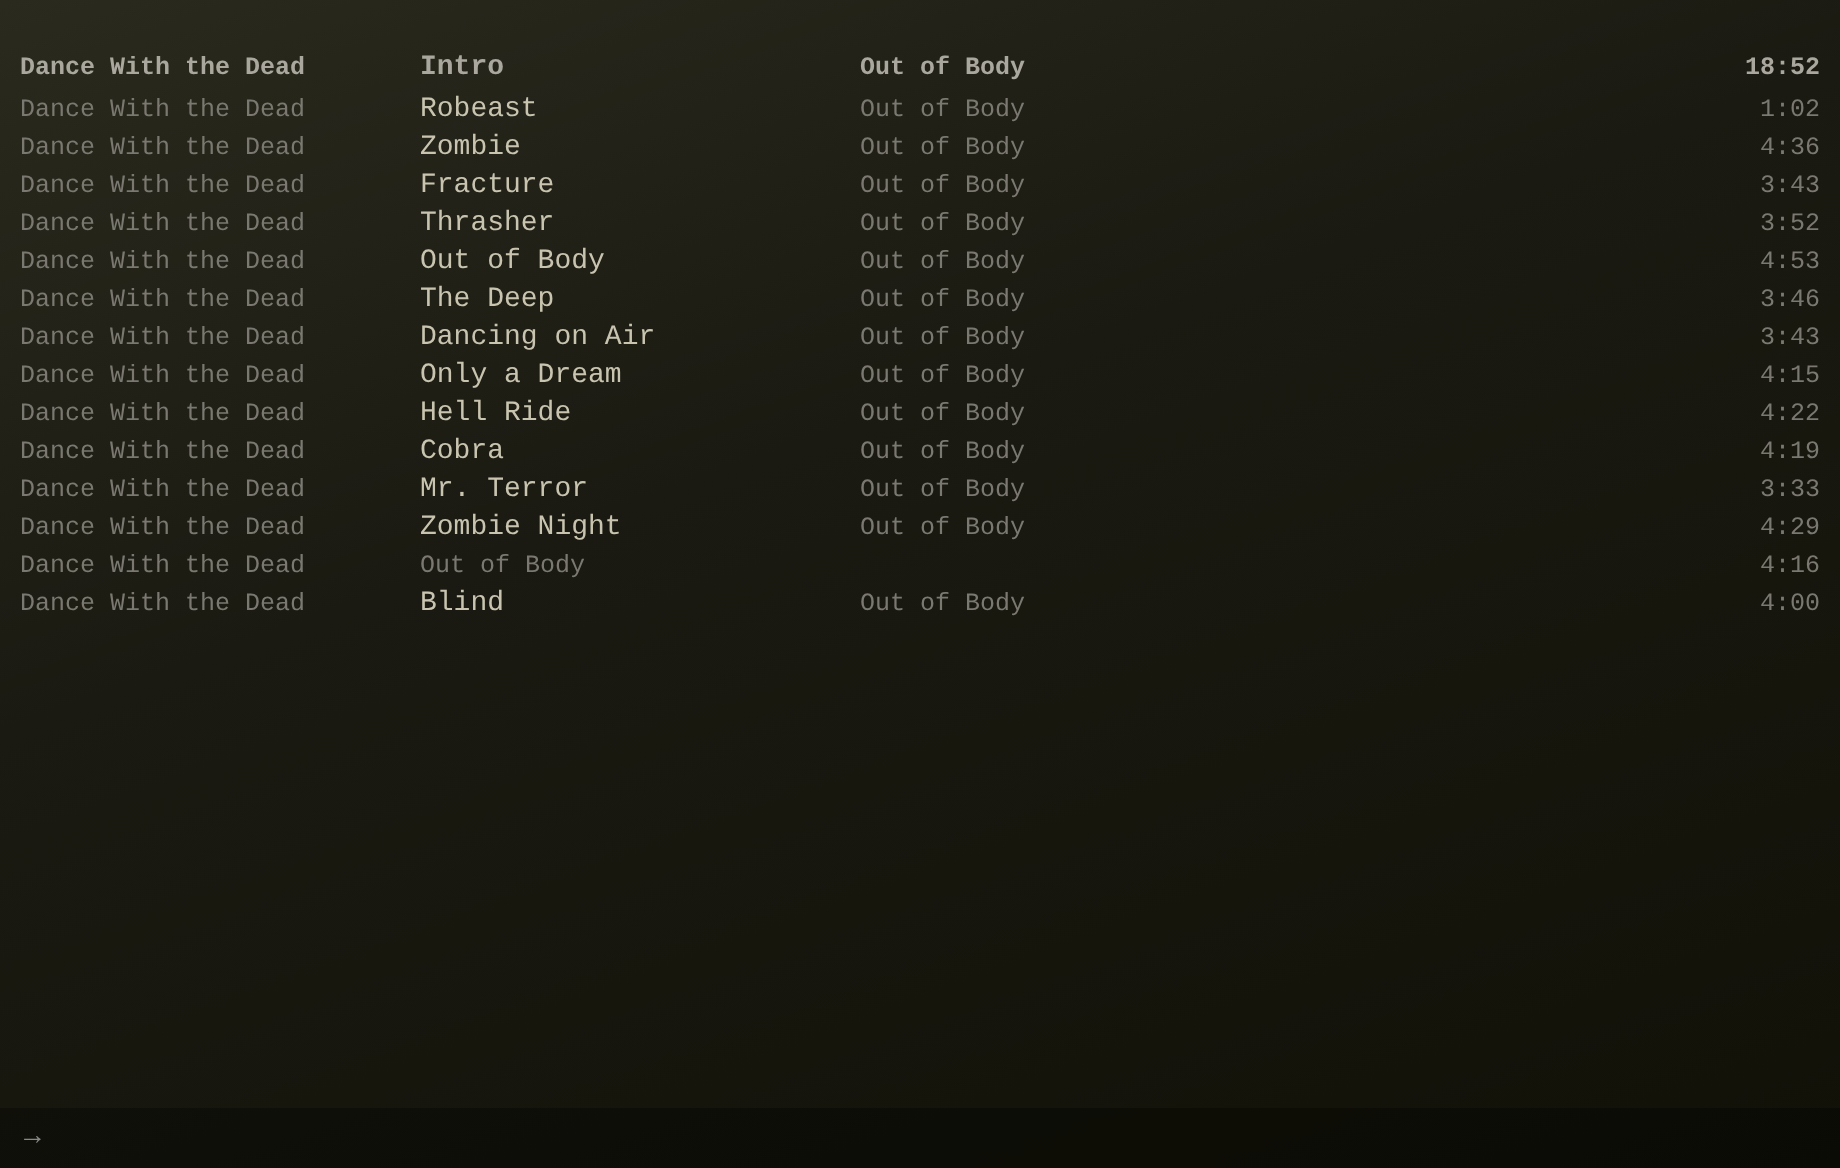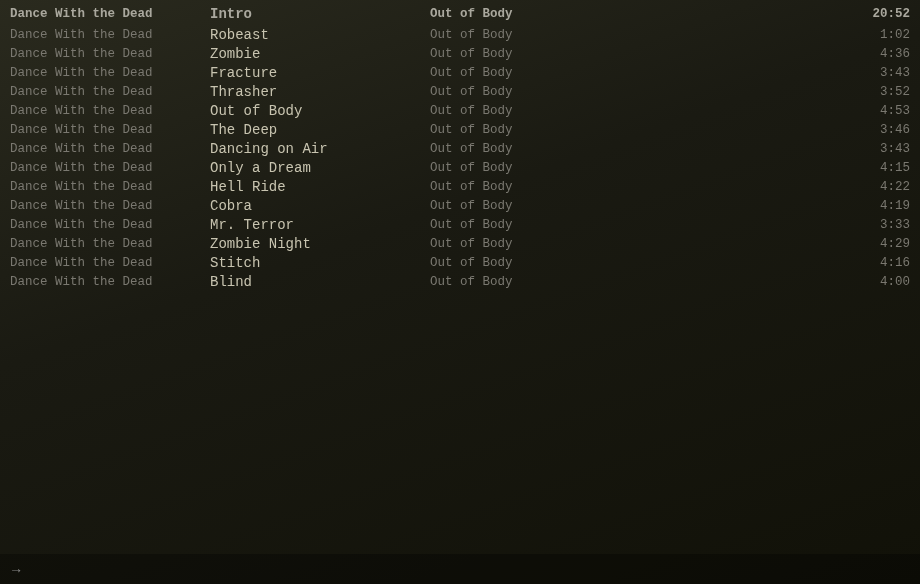--- a/index.html
+++ b/index.html
@@ -13,21 +13,21 @@
       height: 584px;
       background: linear-gradient(160deg, #2a2a1e 0%, #1a1a12 40%, #111108 100%);
       font-family: 'Courier New', Courier, monospace;
       color: #888880;
       font-size: 13px;
       overflow: hidden;
       position: relative;
     }
 
     .track-list {
-      padding: 4px 0;
+      padding: 24px 0;
       width: 100%;
     }
 
     .track-row {
       display: flex;
       align-items: center;
       padding: 2px 10px;
       height: 19px;
       cursor: pointer;
     }
@@ -100,21 +100,21 @@
   </style>
 </head>
 <body>
 
 <div class="track-list">
 
   <div class="track-row header">
     <span class="col-artist header-cell">Dance With the Dead</span>
     <span class="col-title header-cell">Intro</span>
     <span class="col-album header-cell">Out of Body</span>
-    <span class="col-duration header-cell">20:52</span>
+    <span class="col-duration header-cell">18:52</span>
   </div>
 <div class="track-row">
       <span class="col-artist">Dance With the Dead</span>
       <span class="col-title">Robeast</span>
       <span class="col-album">Out of Body</span>
       <span class="col-duration">1:02</span>
     </div>
     <div class="track-row">
       <span class="col-artist">Dance With the Dead</span>
       <span class="col-title">Zombie</span>
@@ -176,21 +176,20 @@
       <span class="col-duration">3:33</span>
     </div>
     <div class="track-row">
       <span class="col-artist">Dance With the Dead</span>
       <span class="col-title">Zombie Night</span>
       <span class="col-album">Out of Body</span>
       <span class="col-duration">4:29</span>
     </div>
     <div class="track-row">
       <span class="col-artist">Dance With the Dead</span>
-      <span class="col-title">Stitch</span>
       <span class="col-album">Out of Body</span>
       <span class="col-duration">4:16</span>
     </div>
     <div class="track-row">
       <span class="col-artist">Dance With the Dead</span>
       <span class="col-title">Blind</span>
       <span class="col-album">Out of Body</span>
       <span class="col-duration">4:00</span>
     </div>
   </div>

